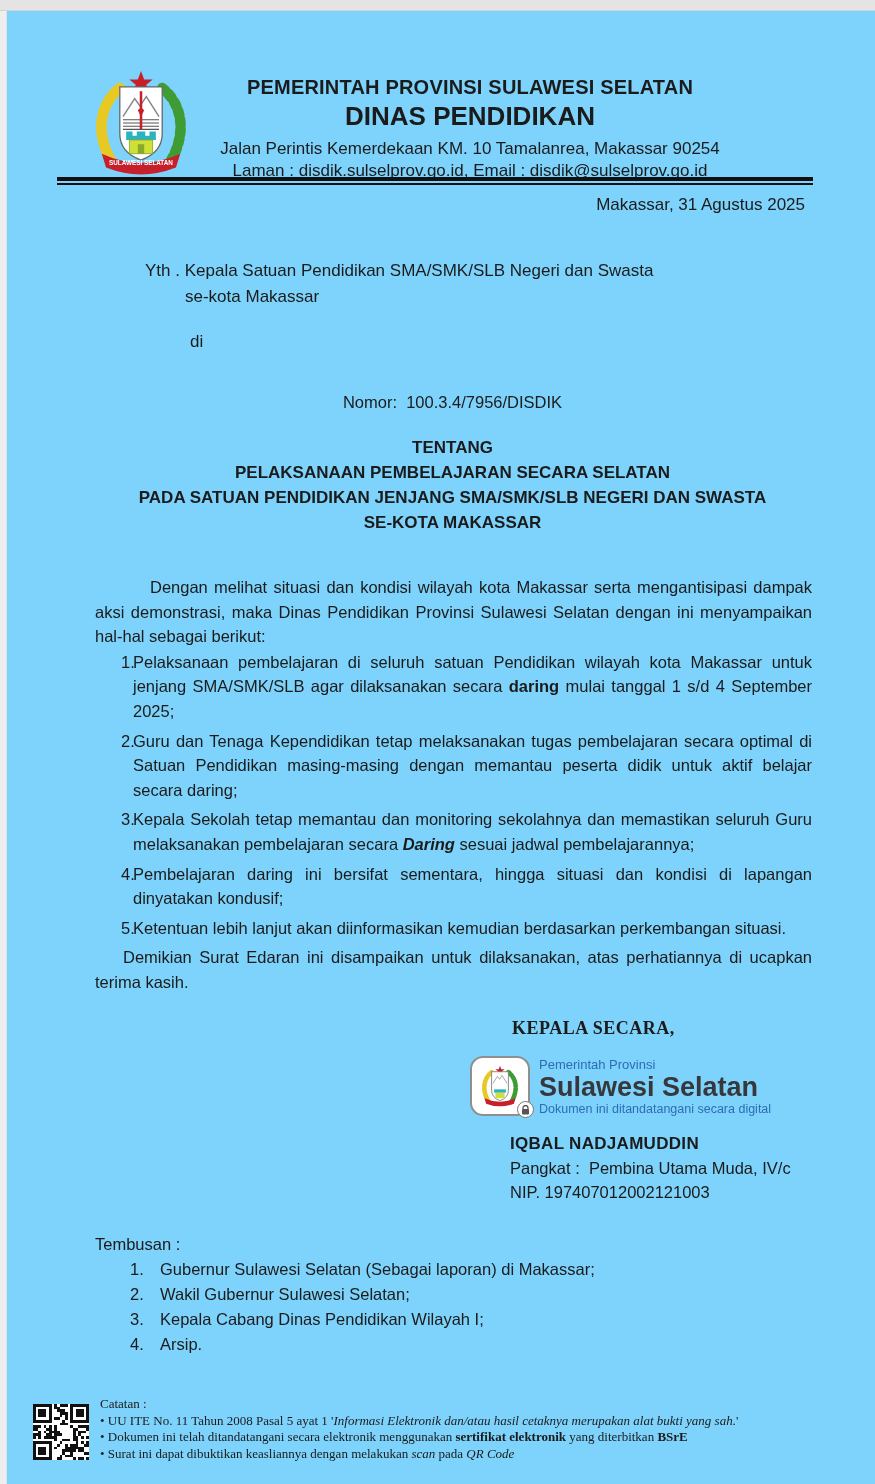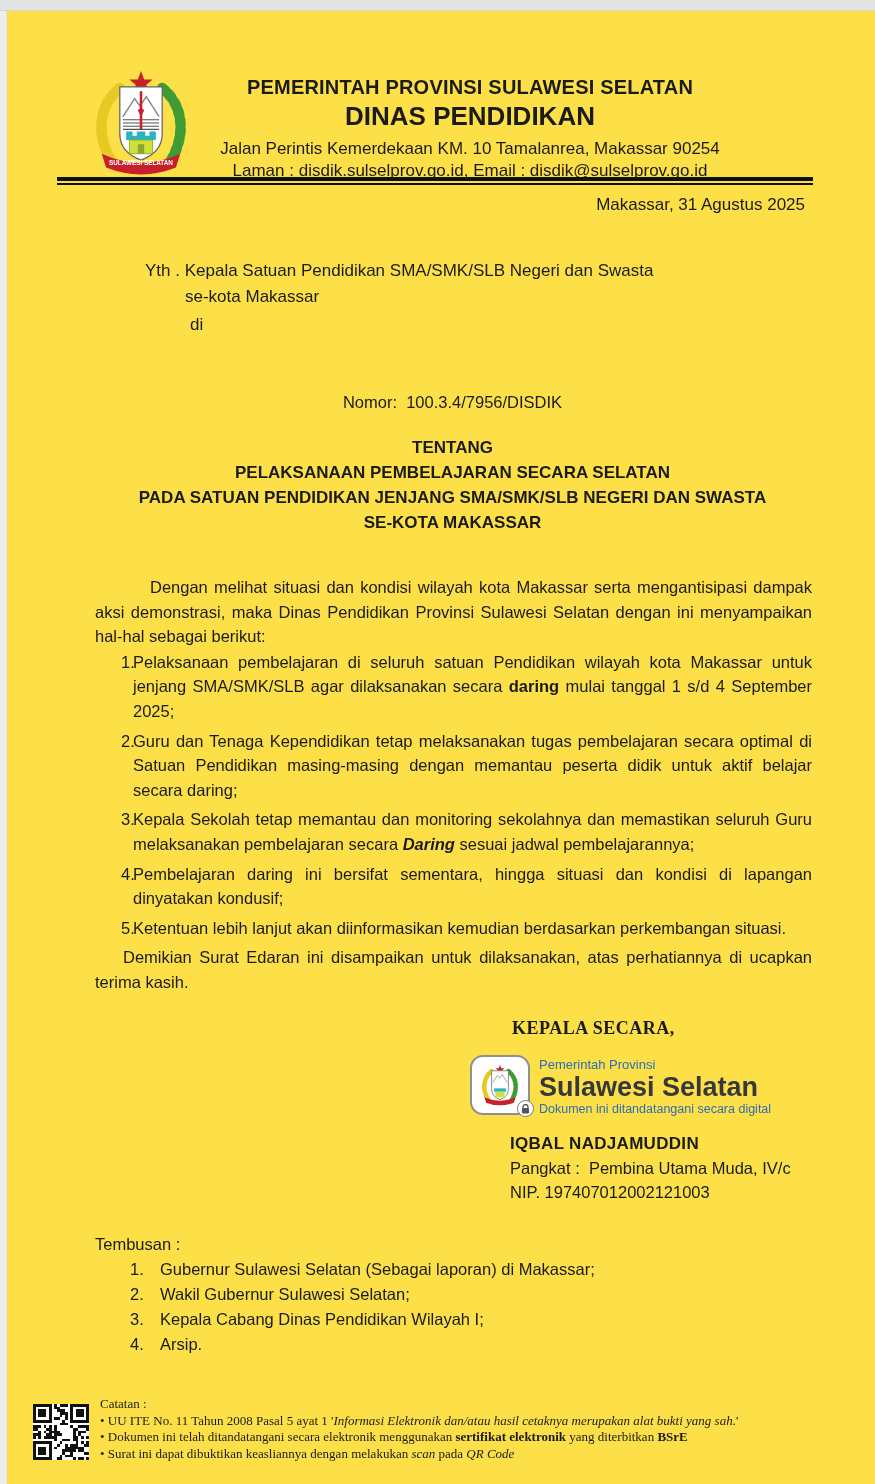--- a/index.html
+++ b/index.html
@@ -1,20 +1,20 @@
 <!DOCTYPE html>
 <html><head>
 <meta charset="utf-8">
 <style>
   * { margin:0; padding:0; box-sizing:border-box; }
   html,body { background:#f2f2f2; }
   body { font-family:"Liberation Sans", sans-serif; color:#1b1b1b; }
   .page {
     position:relative; width:875px; height:1484px; margin:0 auto;
-    background:#fde047; overflow:hidden;
+    background:#7dd3fc; overflow:hidden;
   }
   .top-band { position:absolute; top:0; left:0; right:0; height:11px;
     background:#e4e4e4; border-bottom:1px solid #d2d2d2; }
   .left-strip { position:absolute; top:11px; left:0; bottom:0; width:7px;
     background:#eeeeee; border-right:1px solid #e3e3e3; }
 
   
   .letterhead { position:absolute; top:70px; left:0; right:0; height:106px; }
   .logo { position:absolute; left:88px; top:0; width:106px; height:106px; }
   .lh-text { position:absolute; left:170px; width:600px; top:6px; text-align:center; }
@@ -23,42 +23,42 @@
   .lh-addr { font-size:17px; margin-top:7px; }
   .lh-contact { font-size:17px; margin-top:2px; }
   .rule { position:absolute; top:177px; left:57px; right:62px; height:8px;
     border-top:4px solid #111; }
   .rule::after { content:""; display:block; margin-top:2px; border-top:2px solid #111; }
 
   .date-line { position:absolute; top:195px; right:70px; font-size:17px; }
 
   .addressee { position:absolute; top:258px; left:145px; font-size:17px; line-height:26px; }
   .addr-2 { margin-left:40px; }
-  .addr-3 { margin-left:45px; margin-top:2px; }
+  .addr-3 { margin-left:45px; margin-top:19px; }
   .addr-4 { margin-left:75px; margin-top:3px; }
 
   .title-block { position:absolute; top:390px; left:95px; right:65px; text-align:center;
     font-size:17px; line-height:25px; }
   .tb-head { font-weight:bold; }
   .tb-num { font-size:16.5px; white-space:pre-wrap; }
   .tb-about { font-weight:bold; margin-top:20px; }
   .tb-subj { font-weight:bold; }
 
   .body-block { position:absolute; top:575px; left:95px; right:63px;
     font-size:16.5px; line-height:24.6px; text-align:justify; }
   .opening { text-indent:55px; }
   ol.items { list-style:none; margin-top:1px; }
   ol.items li { position:relative; padding-left:38px; margin-bottom:5px; }
   ol.items li .num { position:absolute; left:26px; }
   .closing { text-indent:28px; margin-top:2px; }
 
   .signature { position:absolute; top:1018px; left:470px; width:350px; }
   .sig-title { font-family:"Liberation Serif", serif; font-weight:bold;
     font-size:18px; letter-spacing:.5px; margin-left:42px; }
-  .stamp { display:flex; align-items:flex-start; margin-top:16px; }
+  .stamp { display:flex; align-items:flex-end; margin-top:16px; }
   .stamp-icon { position:relative; width:60px; height:60px; flex:0 0 60px;
     border:2px solid #8f8f8f; border-radius:13px; background:#fff;
     display:flex; align-items:center; justify-content:center; }
   .lock-badge { position:absolute; right:-6px; bottom:-4px; width:17px; height:17px;
     background:#fff; border:1.5px solid #777; border-radius:50%;
     display:flex; align-items:center; justify-content:center; }
   .stamp-text { margin-left:9px; padding-top:2px; }
   .st-1 { color:#2e6db4; font-size:13px; }
   .st-2 { color:#36383c; font-size:27px; font-weight:bold; line-height:30px; }
   .st-3 { color:#2e6db4; font-size:12.5px; }

